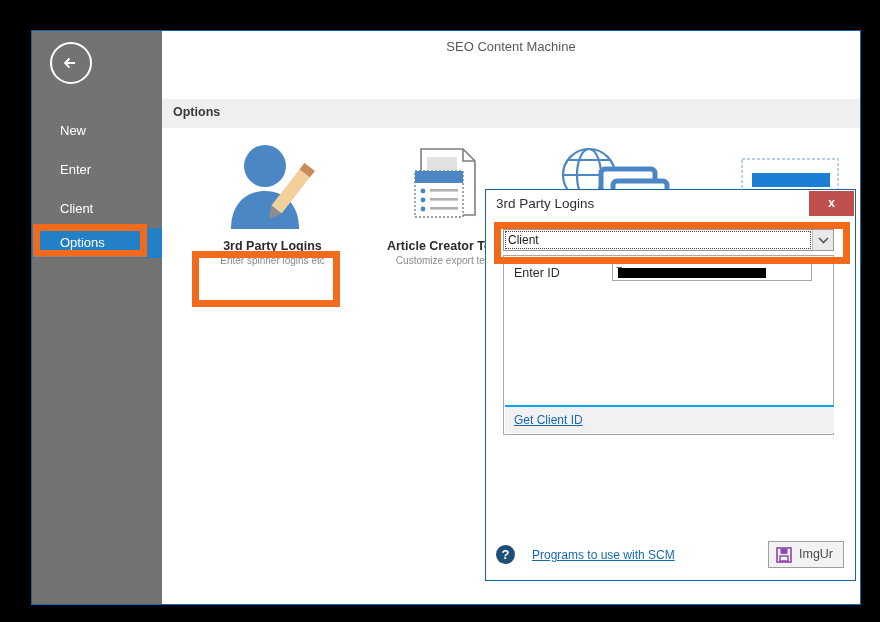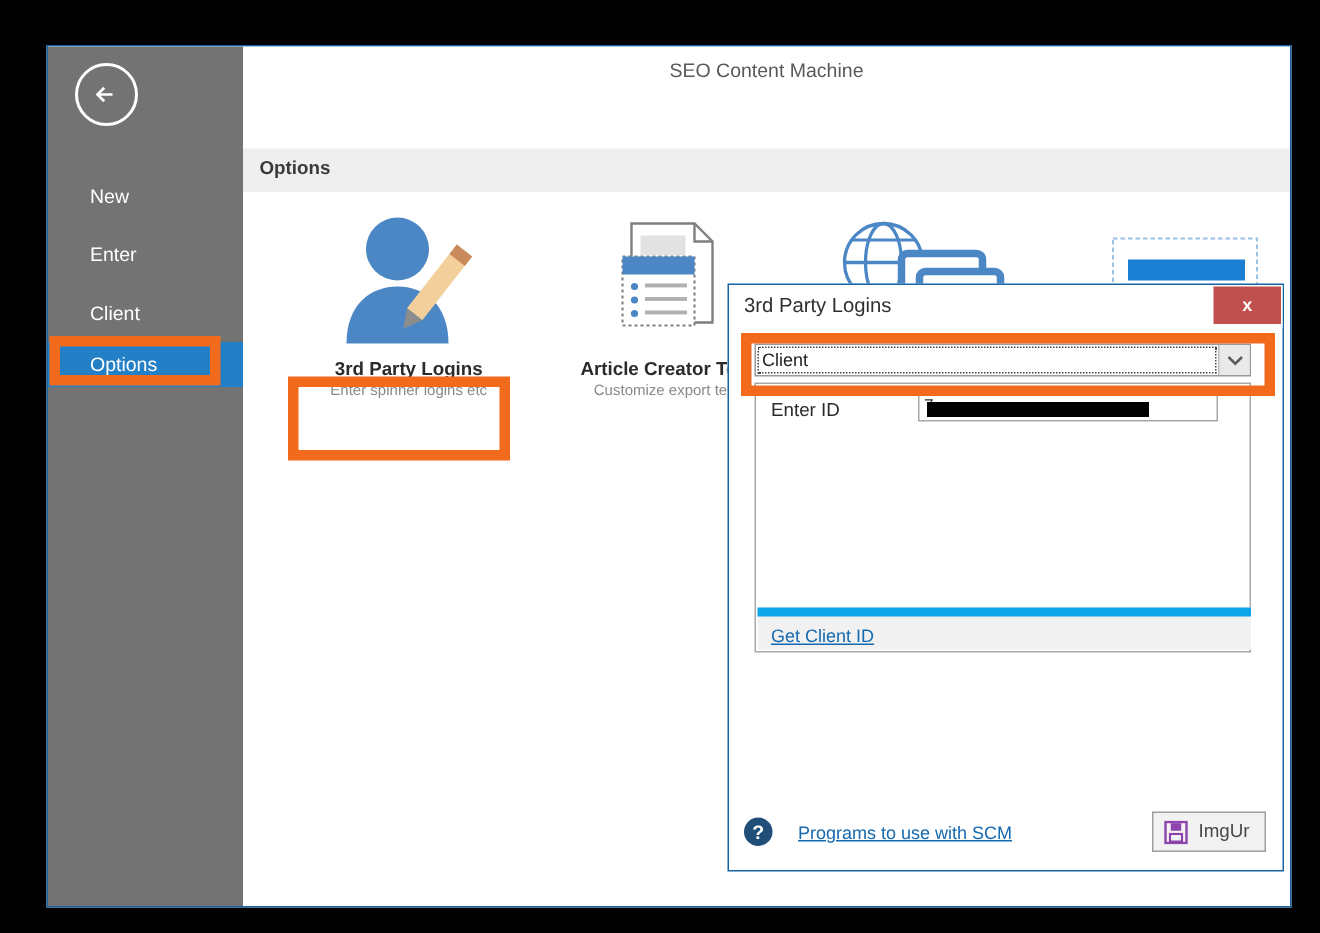--- a/index.html
+++ b/index.html
@@ -225,21 +225,21 @@
     position: absolute;
     left: 5px; top: 5px;
     width: 148px; height: 10px;
     background: #000000;
   }
   #panel-footer {
     position: absolute;
     left: 1px; bottom: 1px;
     width: 329px; height: 28px;
     background: #f1f1f1;
-    border-top: 6px solid #0ea5e9;
+    border-top: 2px solid #0ea5e9;
     box-sizing: border-box;
   }
   #get-client-id {
     position: absolute;
     left: 9px; top: 6px;
     font-size: 12px;
     color: #1569b0;
     text-decoration: underline;
     cursor: pointer;
   }

